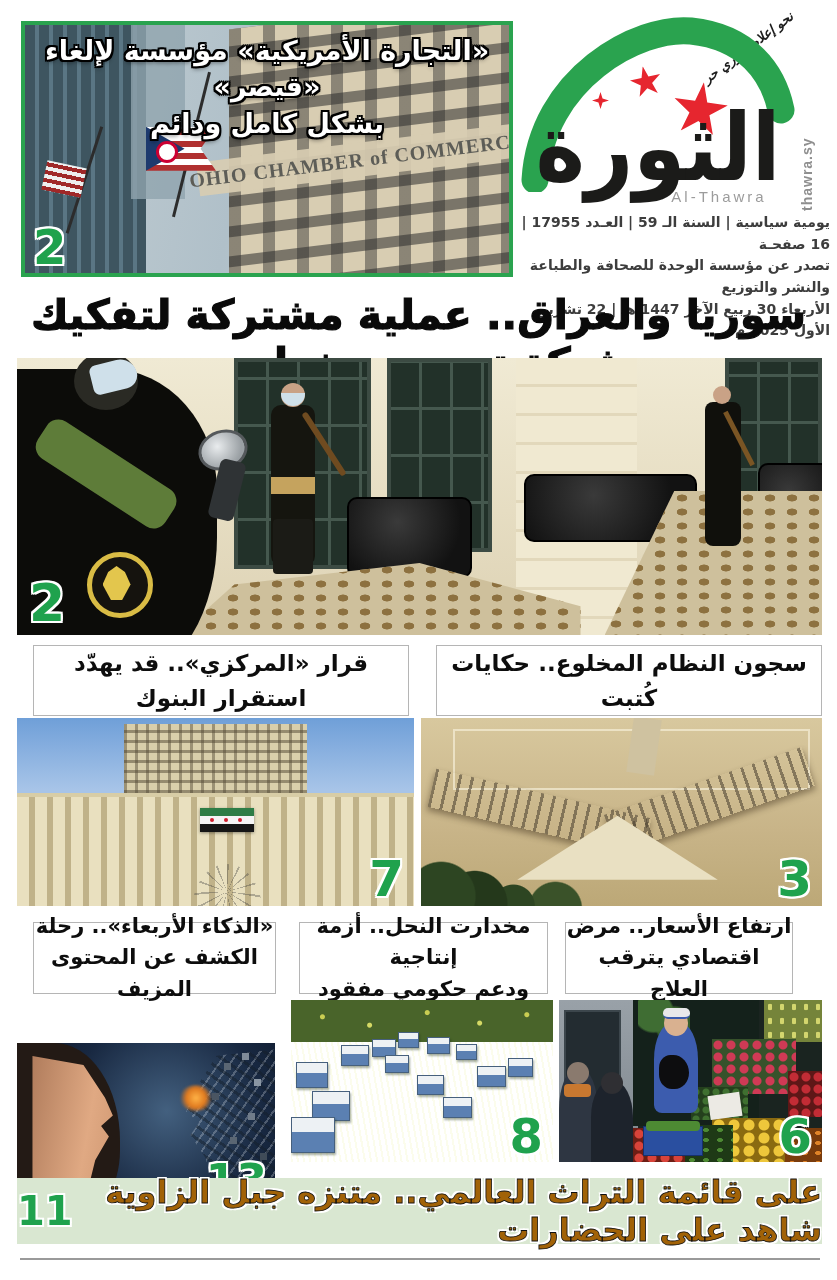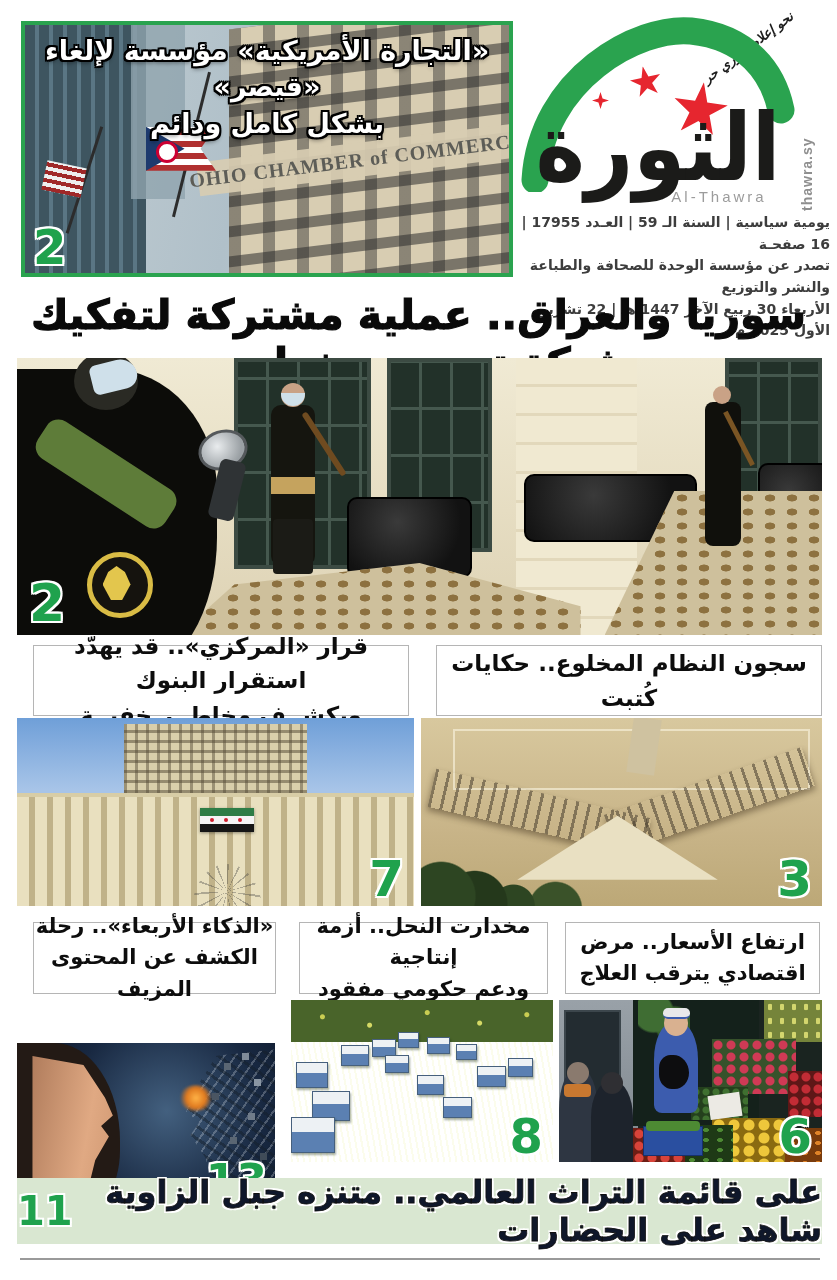--- a/index.html
+++ b/index.html
@@ -151,21 +151,21 @@
   .pr-trees{left:0;bottom:0;width:42%;height:26%;
     background:radial-gradient(circle at 12% 80%,#2d4522 0 22%,transparent 23%),
                radial-gradient(circle at 32% 95%,#24381b 0 26%,transparent 27%),
                radial-gradient(circle at 55% 100%,#2d4522 0 20%,transparent 21%),
                radial-gradient(circle at 80% 105%,#3a5229 0 18%,transparent 19%);}
 
   
   .box-r3{top:922px;height:72px;font-size:21px;}
   .box-ai{left:33px;width:243px;}
   .box-bees{left:299px;width:249px;}
-  .box-prices{left:565px;width:255px;}
+  .box-prices{left:565px;width:228px;}
 
   .ai-photo{left:17px;top:1000px;width:258px;height:162px;
     background:radial-gradient(circle at 58% 42%,#43607f 0%,#182841 55%,#0b1524 100%);margin-top:43px;}
   .ai-hair{left:-6%;top:0;width:46%;height:110%;background:#231a15;border-radius:0 55% 40% 0;}
   .ai-face{left:6%;top:8%;width:38%;height:92%;
     background:linear-gradient(100deg,#b07c5c 0%,#e0a983 55%,#c78f69 100%);
     clip-path:polygon(0 0,52% 6%,74% 28%,82% 40%,70% 47%,78% 54%,64% 70%,58% 86%,48% 100%,0 100%);}
   .ai-robot{right:0;top:4%;width:42%;height:96%;
     background:linear-gradient(260deg,#5a6a78 0%,#8c99a6 45%,#66727e 100%);
     clip-path:polygon(100% 0,46% 4%,26% 26%,18% 40%,30% 47%,22% 55%,36% 70%,42% 86%,52% 100%,100% 100%);
@@ -223,21 +223,21 @@
     background-image:radial-gradient(ellipse 6px 3px at 7px 5px,#e08428 0 55%,transparent 60%);background-size:13px 10px;}
   .mk-corn{right:0;top:0;width:22%;height:26%;background-color:#75843a;
     background-image:radial-gradient(ellipse 4px 6px at 6px 7px,#d3d66e 0 55%,transparent 60%);background-size:12px 14px;}
   .mk-crate{left:32%;bottom:4%;width:22%;height:17%;background:#2a4fa0;border:1px solid #16306e;}
   .mk-crate::before{content:"";position:absolute;left:2px;top:-6px;right:2px;height:10px;background:#4d8a33;border-radius:4px;}
   .mk-paper{right:31%;bottom:27%;width:12%;height:15%;background:#eceae4;transform:rotate(-8deg);}
 
   
   .bottom-bar{left:17px;top:1178px;width:805px;height:66px;background:#d9e7d1;
     display:flex;align-items:center;justify-content:center;direction:rtl;}
-  .bb-text{font-size:32px;font-weight:bold;color:#0f172a;-webkit-text-stroke:.8px #101010;
+  .bb-text{font-size:32px;font-weight:bold;color:#a16207;-webkit-text-stroke:.8px #101010;
     text-shadow:-2px -2px 0 #fff,2px -2px 0 #fff,-2px 2px 0 #fff,2px 2px 0 #fff;}
   .bb-num{font-size:40px;font-weight:bold;color:#1fa24d;margin-right:14px;
     text-shadow:-2px -2px 0 #fff,2px -2px 0 #fff,-2px 2px 0 #fff,2px 2px 0 #fff;}
   .bottom-rule{left:20px;top:1258px;width:800px;height:2px;background:#9a9a9a;}
 </style>
 </head>
 <body>
 
 <div class="page">
 
@@ -301,21 +301,20 @@
       <div class="lp-fg-scarf"></div>
       <div class="lp-fg-emblem"></div>
     </div>
     <div class="abs lp-light"></div>
     <div class="abs lp-light-handle"></div>
     <div class="pgnum" style="left:12px;bottom:6px;font-size:52px;">2</div>
   </div>
 
   <div class="hbox box-r2 box-bank">
     <div>قرار «المركزي».. قد يهدّد استقرار البنوك</div>
-    <div>ويكشــف مخاطــر خفيــة</div>
   </div>
   <div class="hbox box-r2 box-prison">
     <div>سجون النظام المخلوع.. حكايات كُتبت</div>
   </div>
 
   <div class="photo bank-photo">
     <div class="abs bk-tower"></div>
     <div class="abs bk-cornice"></div>
     <div class="abs bk-facade"></div>
     <div class="abs bk-flag"></div>

